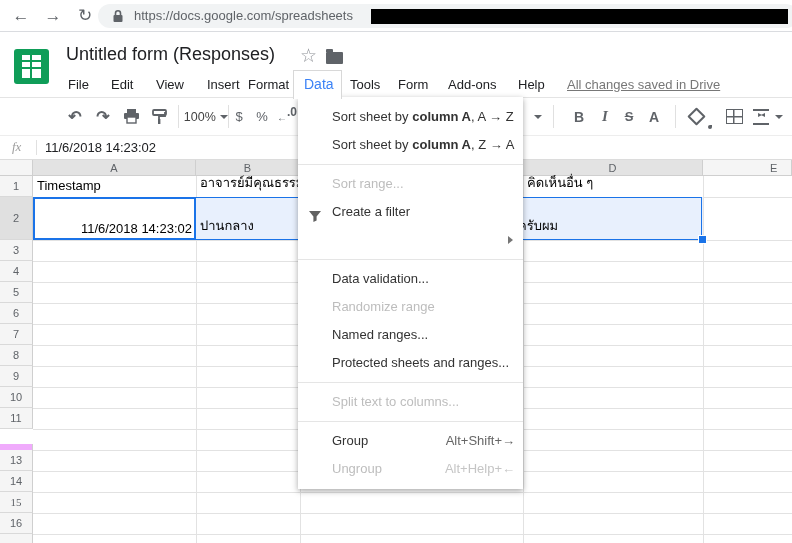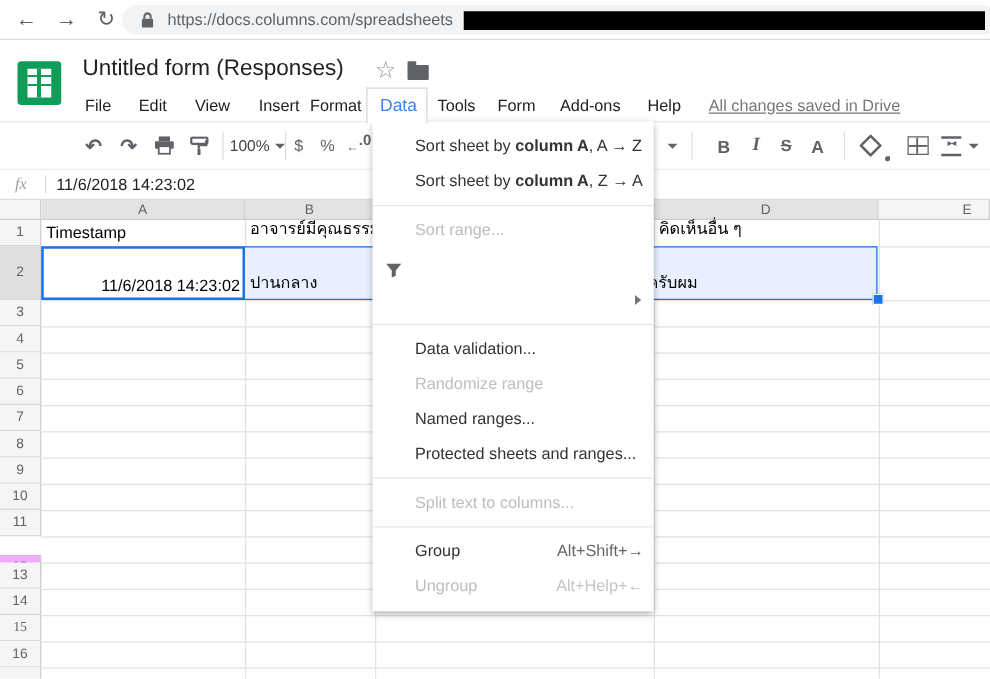--- a/index.html
+++ b/index.html
@@ -103,21 +103,21 @@
 
 <div id="browser">
   <div class="nav-ico" style="left:8px">←</div>
   <div class="nav-ico" style="left:40px">→</div>
   <div class="nav-ico" style="left:72px">↻</div>
   <div id="urlpill"></div>
   <svg class="abs" style="left:113px;top:9px" width="10" height="14">
     <path d="M2.5 6V4.2a2.5 2.5 0 0 1 5 0V6" stroke="#5f6368" stroke-width="1.6" fill="none"></path>
     <rect x="0.5" y="6" width="9" height="7" rx="1" fill="#5f6368"></rect>
   </svg>
-  <div id="urltxt">https://docs.columns.com/spreadsheets</div>
+  <div id="urltxt">https://docs.google.com/spreadsheets</div>
   <div id="redact"></div>
 </div>
 <div id="chromeline"></div>
 
 <div id="logo">
     <div class="grid"></div>
   </div>
 <div id="title">Untitled form (Responses)</div>
 <div id="star">☆</div>
 <div id="folder"></div>
@@ -334,20 +334,21 @@
       <span><span>Sort sheet by </span><b>column A</b><span>, Z → A</span></span>
     </div>
     <div class="menu-sep"></div>
     <div class="menu-item disabled">
       <span><span>Sort range...</span></span>
     </div>
     <div class="menu-item">
       <span class="mi-icon"><svg width="14" height="14">
           <path d="M1 2h12L8.6 7.4v4.2L5.4 13V7.4Z" fill="#616161"></path>
         </svg></span>
+      <span><span>Create a filter</span></span>
     </div>
     <div class="menu-item">
       <span class="mi-sub"></span>
     </div>
     <div class="menu-sep"></div>
     <div class="menu-item">
       <span><span>Data validation...</span></span>
     </div>
     <div class="menu-item disabled">
       <span><span>Randomize range</span></span>

